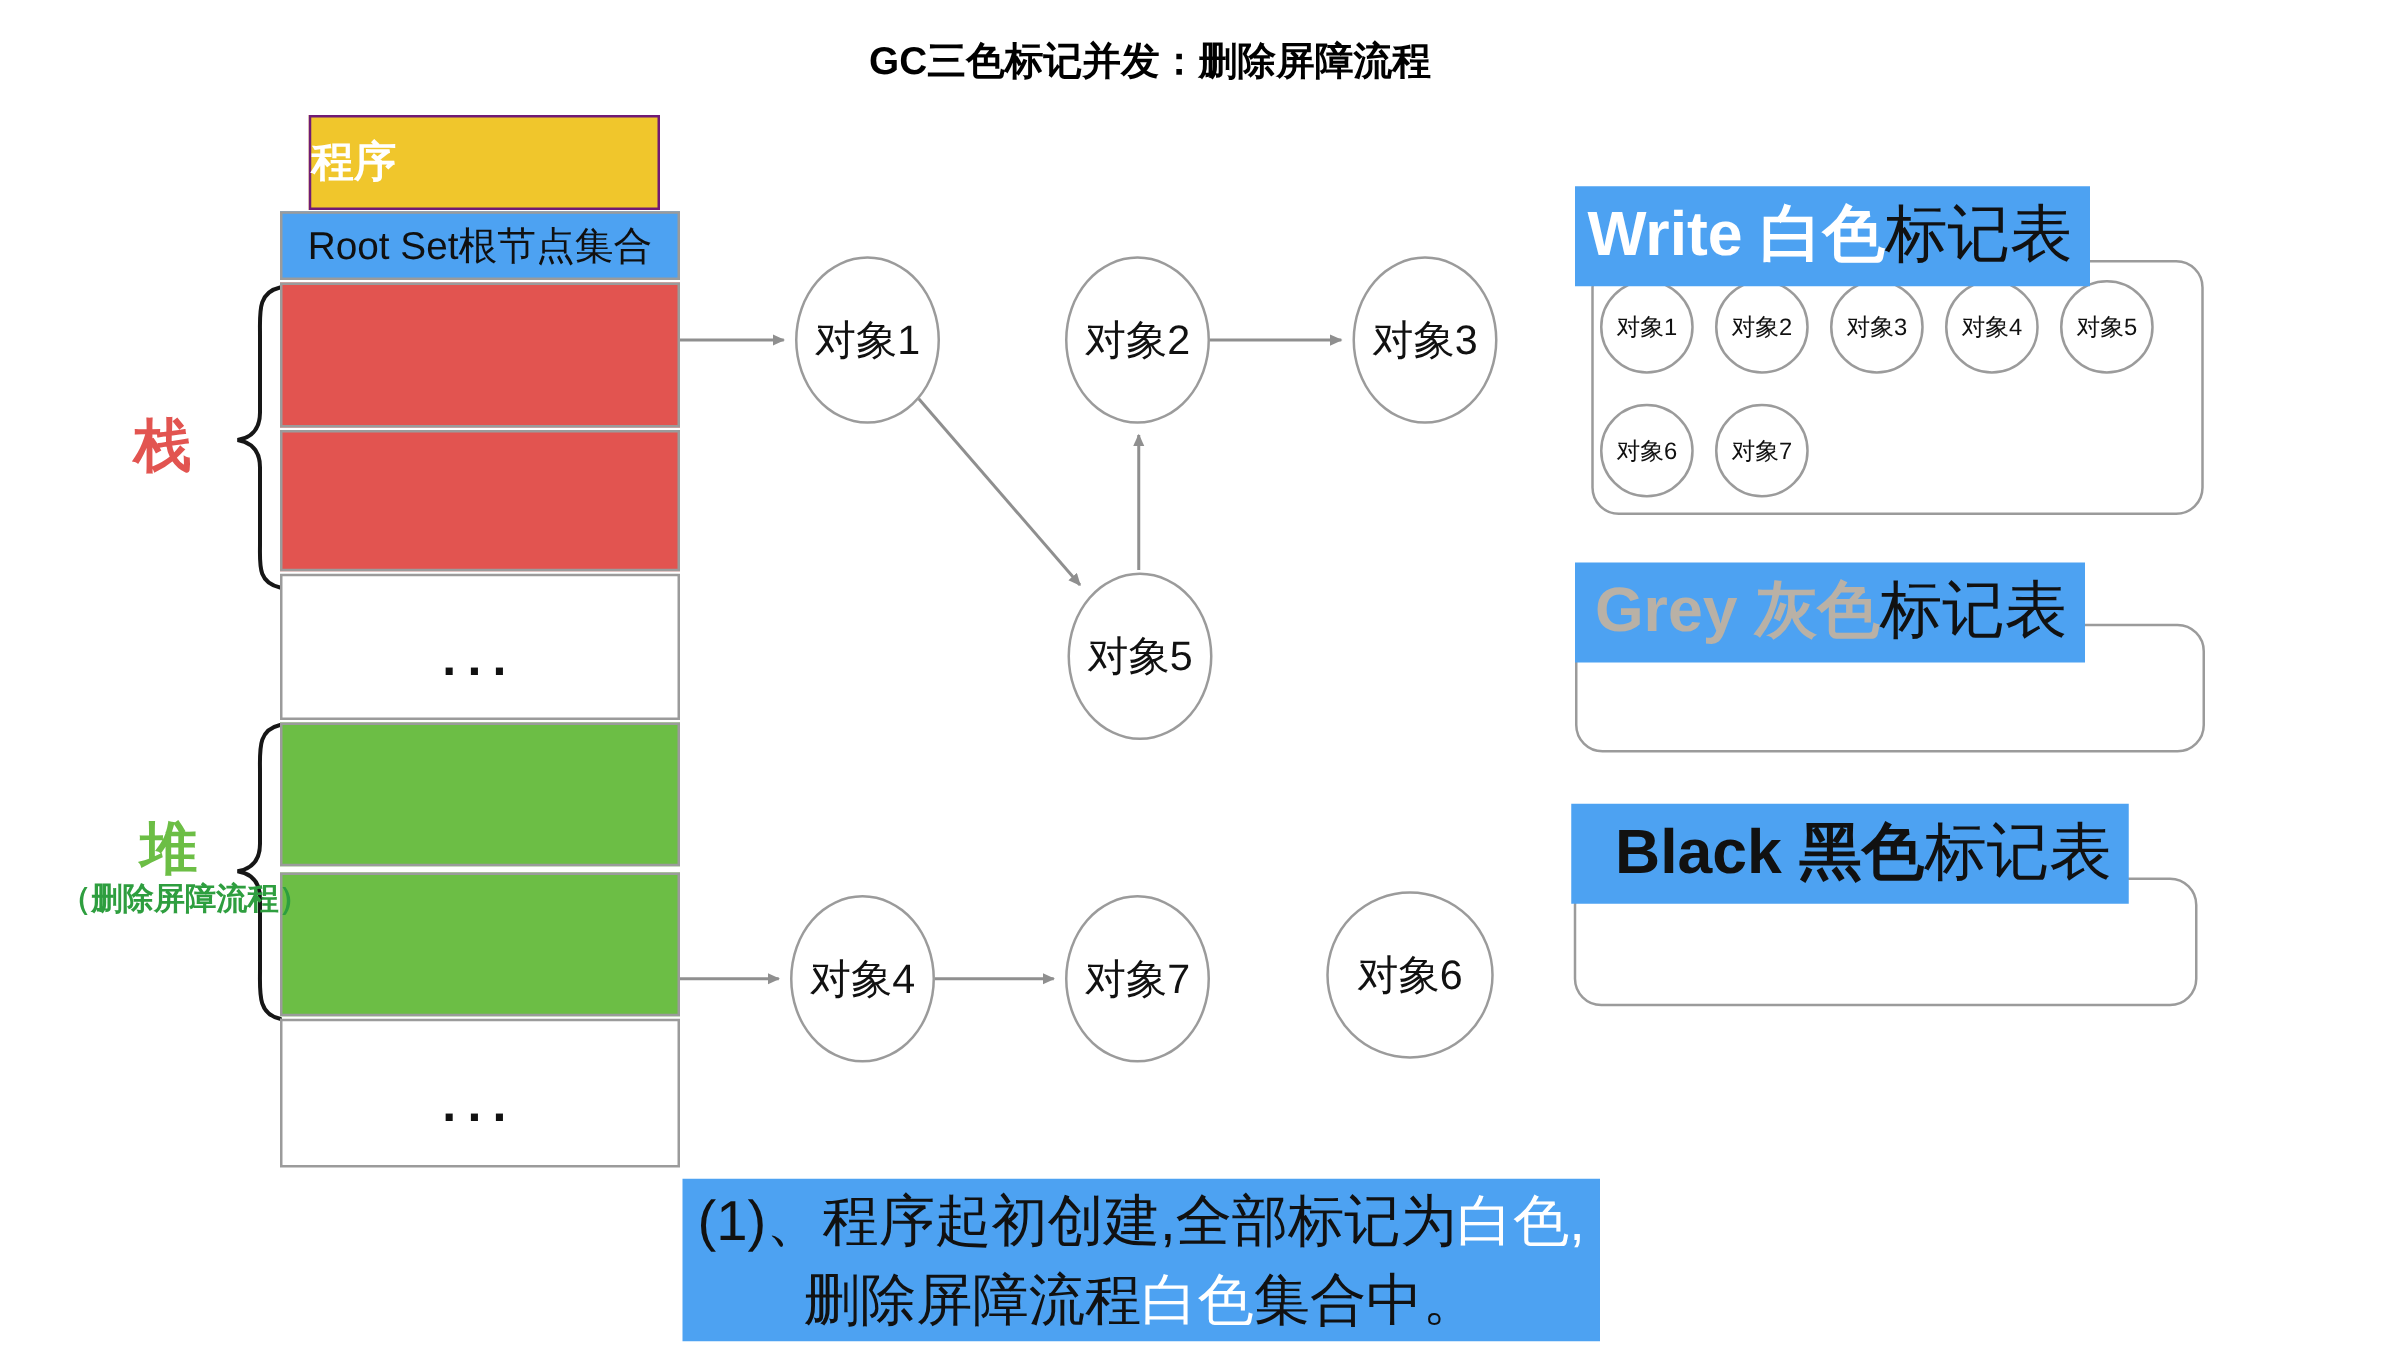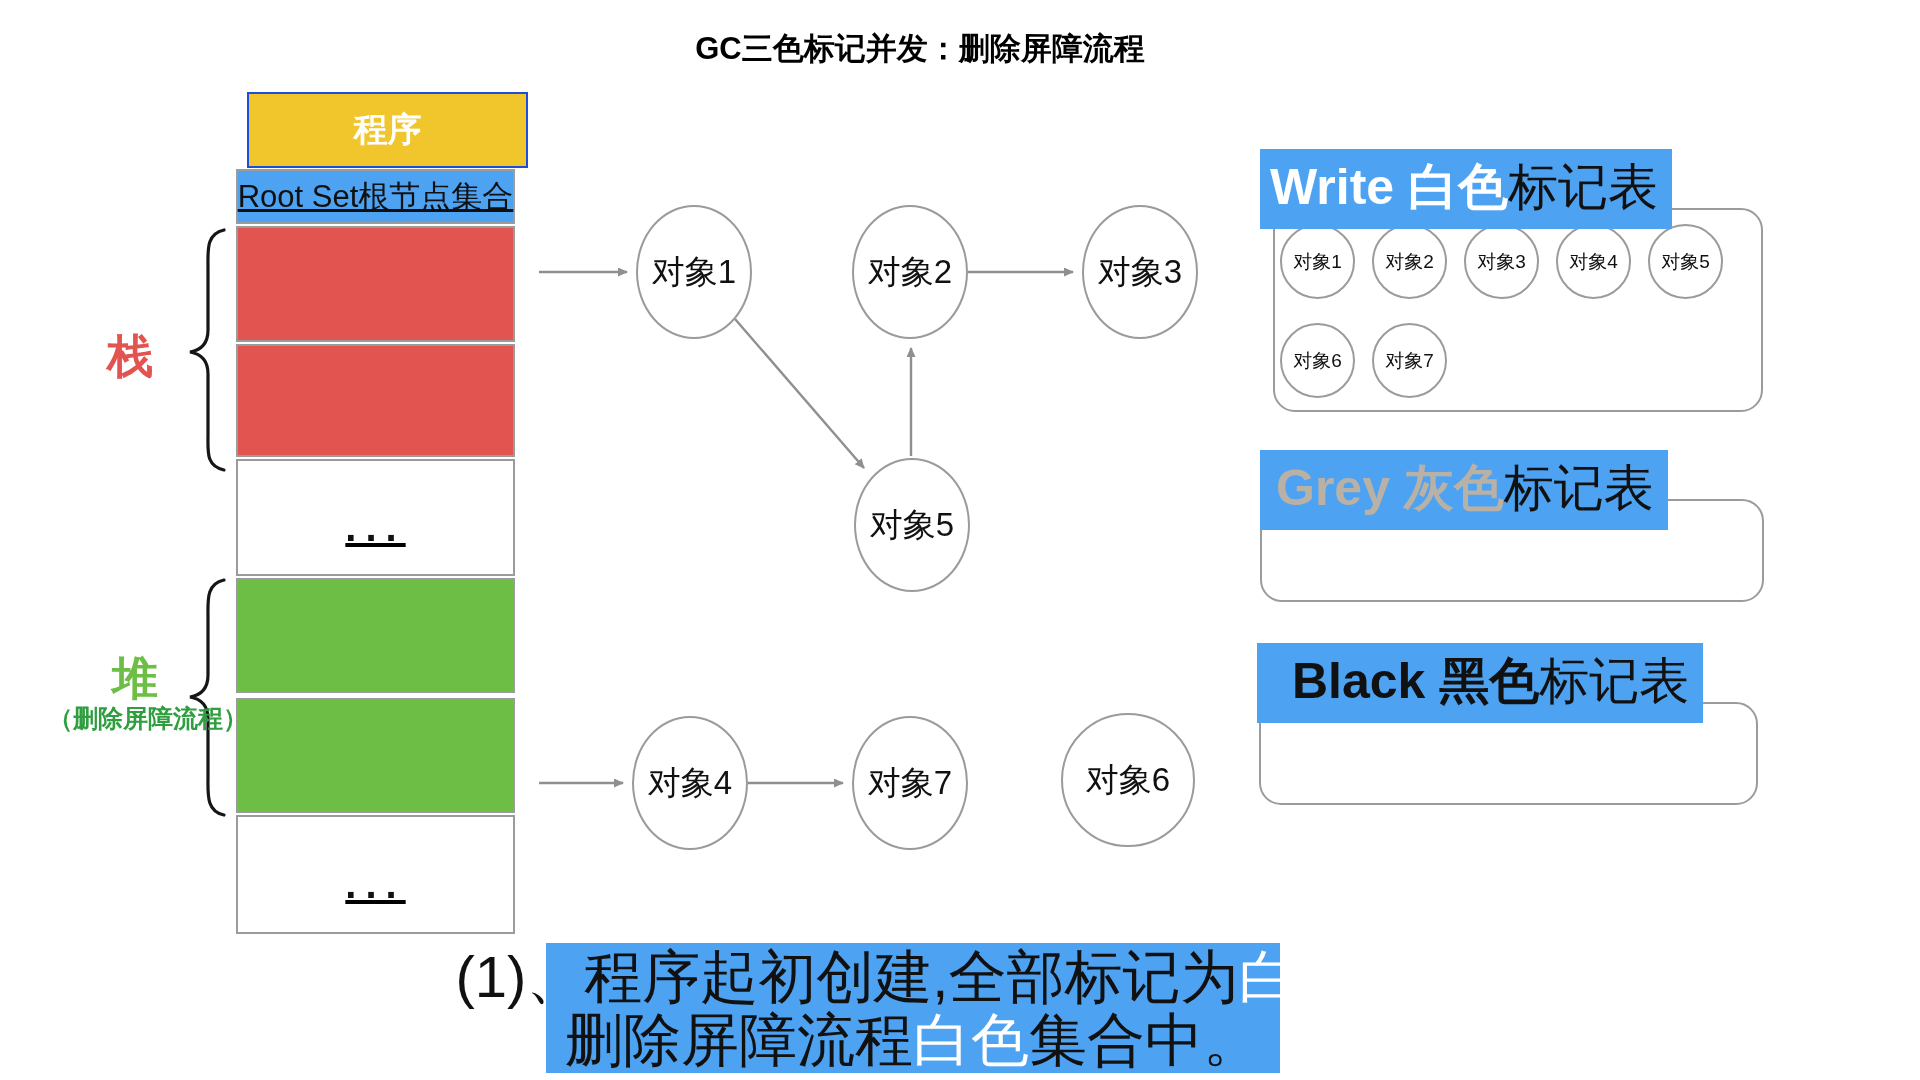--- a/index.html
+++ b/index.html
@@ -4,23 +4,23 @@
 <style>
   html,body{margin:0;padding:0;background:#fff;}
   #canvas{
     position:relative;width:1920px;height:1080px;background:#ffffff;
     font-family:"Liberation Sans","DejaVu Sans",sans-serif;overflow:hidden;
   }
   .abs{position:absolute;box-sizing:border-box;}
   
   .title{left:620px;top:28px;width:600px;text-align:center;font-size:31px;font-weight:700;color:#000;}
   
-  .membox{left:236px;width:279px;border:2px solid #9b9b9b;display:flex;align-items:center;justify-content:center;text-decoration:underline;}
-  .box-program{left:247px;width:281px;top:92px;height:76px;background:#f0c62c;border:2px solid #1d4ed8;
-               color:#fff;font-size:34px;font-weight:700;display:flex;align-items:center;justify-content:center;}
+  .membox{left:224px;width:320px;border:2px solid #9b9b9b;display:flex;align-items:center;justify-content:center;}
+  .box-program{left:247px;width:281px;top:92px;height:76px;background:#f0c62c;border:2px solid #701a75;
+               color:#fff;font-size:34px;font-weight:700;display:flex;align-items:center;}
   .box-rootset{top:169px;height:55px;background:#4da2f2;color:#101010;font-size:31px;font-weight:400;white-space:nowrap;}
   .box-red1{top:226px;height:116px;background:#e25450;}
   .box-red2{top:344px;height:113px;background:#e25450;}
   .box-white1{top:459px;height:117px;background:#ffffff;}
   .box-green1{top:578px;height:115px;background:#6cbe45;}
   .box-green2{top:698px;height:115px;background:#6cbe45;}
   .box-white2{top:815px;height:119px;background:#ffffff;}
   .dots{font-size:40px;font-weight:700;letter-spacing:9px;color:#111;transform:translateY(10px);}
   .lbl-stack{left:90px;top:326px;width:80px;text-align:center;font-size:46px;font-weight:700;color:#e25450;}
   .lbl-heap{left:90px;top:648px;width:90px;text-align:center;font-size:46px;font-weight:700;color:#6cbe45;}
@@ -35,21 +35,21 @@
   .tbl-header .rest{color:#111;font-weight:400;}
   .hl-white{color:#ffffff;}
   .hl-grey{color:#b9b1a6;}
   .hl-black{color:#111111;}
   .tbl-rect{border:2.5px solid #9b9b9b;border-radius:22px;background:#fff;z-index:1;}
   .mini{width:75px;height:75px;border:2px solid #9b9b9b;border-radius:50%;background:#fff;z-index:2;
         display:flex;align-items:center;justify-content:center;font-size:19px;color:#111;}
   
   .caption{left:546px;top:943px;width:734px;height:130px;background:#4da2f2;color:#111;
            display:flex;flex-direction:column;align-items:center;justify-content:center;
-           font-size:58px;line-height:63px;white-space:nowrap;}
+           font-size:45px;line-height:63px;white-space:nowrap;}
   .caption .mark{color:#ffffff;}
   svg.overlay{position:absolute;left:0;top:0;pointer-events:none;z-index:0;}
 </style>
 </head>
 <body>
 
 <div id="canvas">
 
   <svg class="overlay" width="1920" height="1080" viewBox="0 0 1920 1080">
     <defs>

